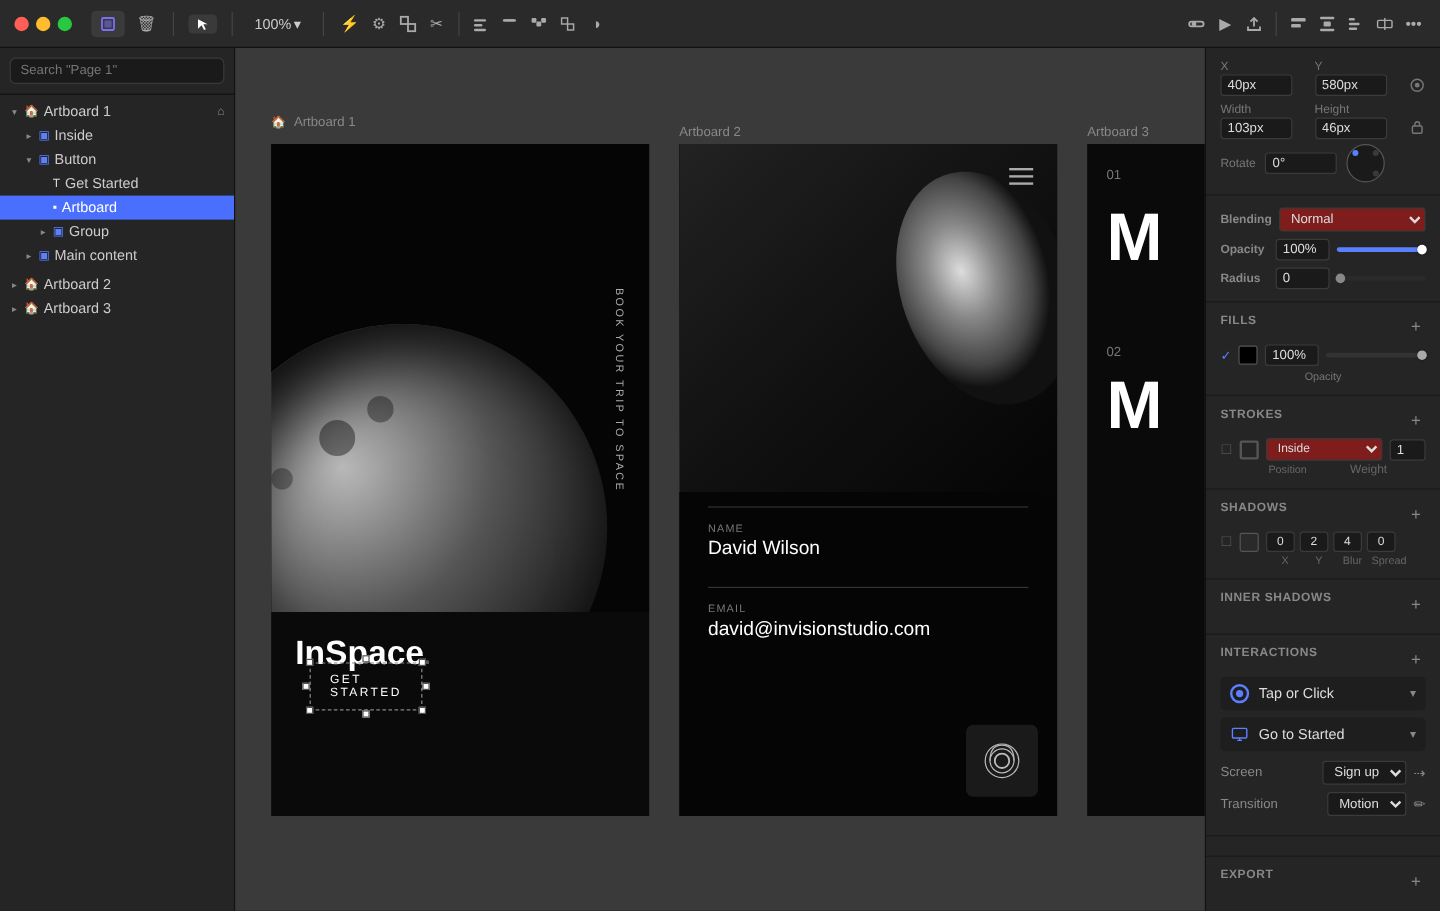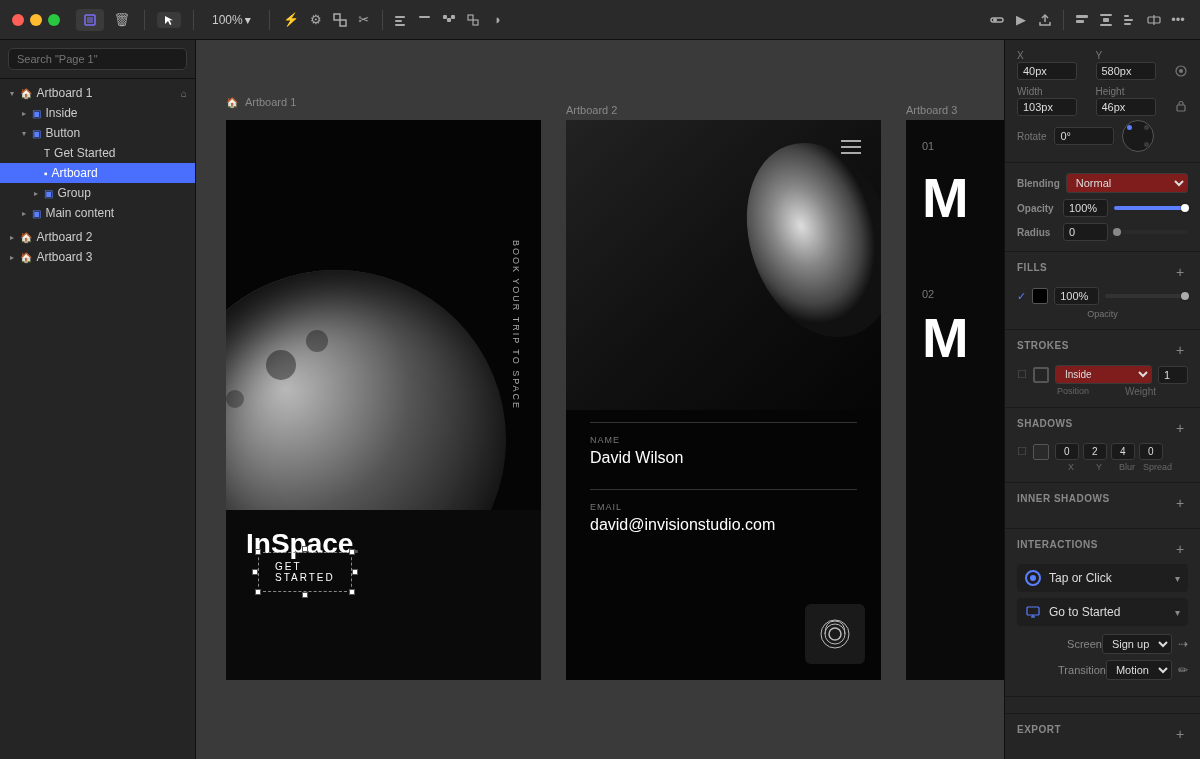--- a/index.html
+++ b/index.html
@@ -398,21 +398,21 @@
       cursor: pointer;
     }
     .goto-icon {
       width: 16px; height: 16px;
       display: flex; align-items: center; justify-content: center;
       font-size: 12px;
     }
     .sub-row {
       display: flex;
       align-items: center;
-      justify-content: flex-end;
+      justify-content: space-between;
       margin-bottom: 6px;
     }
     .sub-label { color: #888; font-size: 11px; }
     .sub-select {
       background: #1a1a1a;
       border: 1px solid #3a3a3a;
       border-radius: 3px;
       color: #ddd;
       font-size: 11px;
       padding: 2px 5px;

